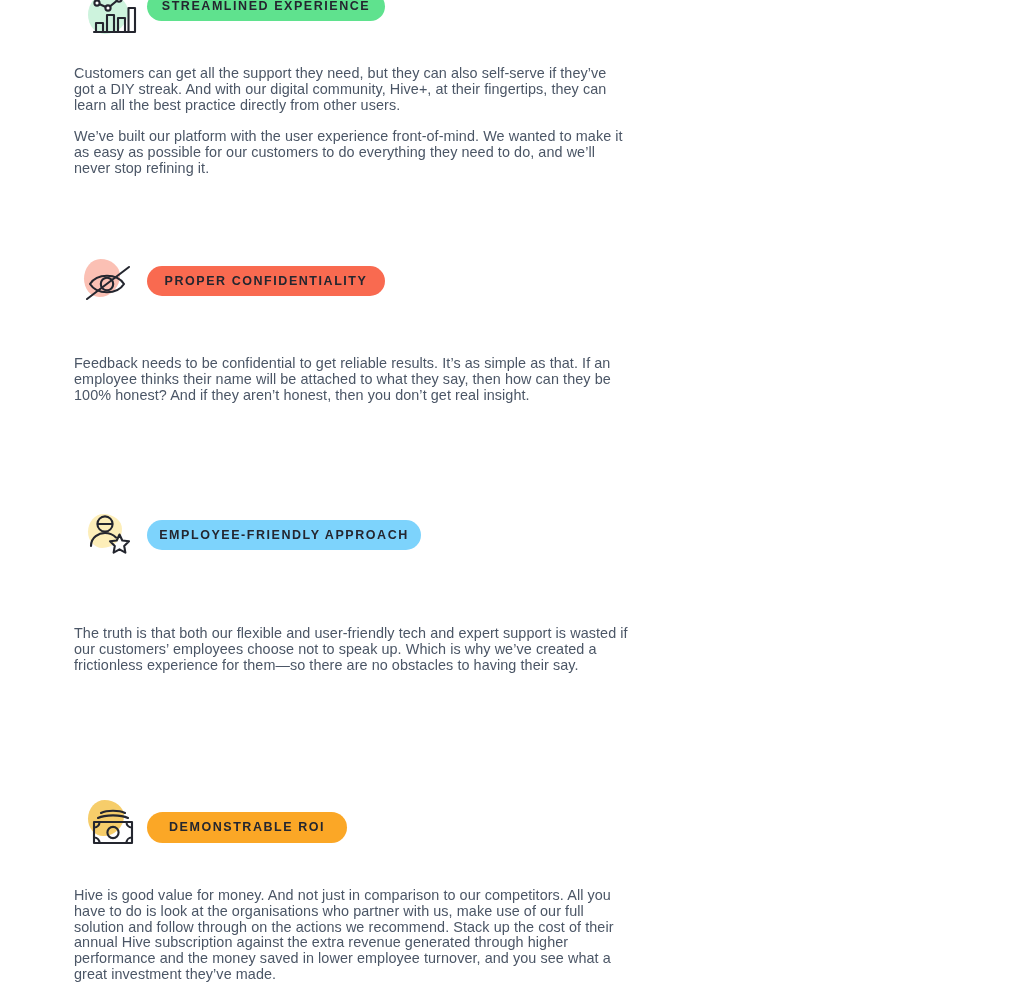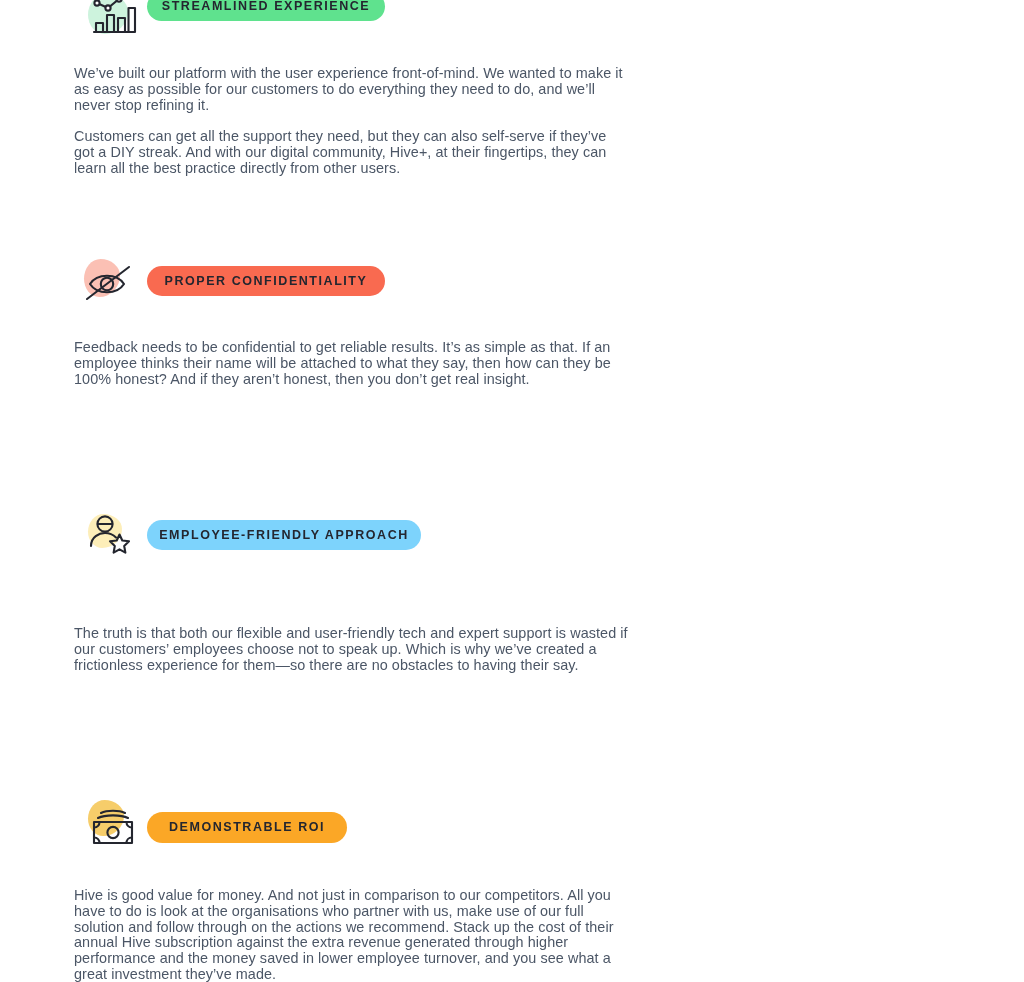--- a/index.html
+++ b/index.html
@@ -98,21 +98,21 @@
   }
   #sec-streamlined .icon-wrap { top: -4px; }
   #sec-streamlined .copy { top: 74px; }
 
   #sec-confidentiality { top: 258px; }
   #sec-confidentiality .pill {
     left: 147px; top: 8px; width: 238px; height: 30px;
     background: #f96a50;
   }
   #sec-confidentiality .icon-wrap { left: 84px; top: 0px; }
-  #sec-confidentiality .copy { top: 82px; }
+  #sec-confidentiality .copy { top: 98px; }
 
   #sec-employee { top: 512px; }
   #sec-employee .pill {
     left: 147px; top: 8px; width: 274px; height: 30px;
     background: #7dd3fc;
   }
   #sec-employee .icon-wrap { left: 88px; top: 0px; }
   #sec-employee .copy { top: 86px; margin-top: 28px; }
 
   #sec-roi { top: 800px; }
@@ -151,22 +151,22 @@
             <circle cx="33" cy="11" r="2.6"></circle>
             <circle cx="45" cy="5" r="2.6"></circle>
           </g>
         </svg>
       </div>
 
       <div class="pill">Streamlined experience</div>
     </div>
 
     <div class="copy">
+      <p>Customers can get all the support they need, but they can also self-serve if they’ve got a DIY streak. And with our digital community, Hive+, at their fingertips, they can learn all the best practice directly from other users.</p>
       <p>We’ve built our platform with the user experience front-of-mind. We wanted to make it as easy as possible for our customers to do everything they need to do, and we’ll never stop refining it.</p>
-      <p>Customers can get all the support they need, but they can also self-serve if they’ve got a DIY streak. And with our digital community, Hive+, at their fingertips, they can learn all the best practice directly from other users.</p>
     </div>
   </div>
 
   <div class="section" id="sec-confidentiality">
     <div class="heading-row">
 
       <div class="icon-wrap">
         <div class="blob" style="left:0px; top:1px; width:36px; height:38px; background:#fbc0b4;"></div>
         <svg class="icon-svg" width="54" height="50" viewBox="0 0 54 50">
           <g fill="none" stroke="#24262f" stroke-width="2.1" stroke-linecap="round" stroke-linejoin="round">

